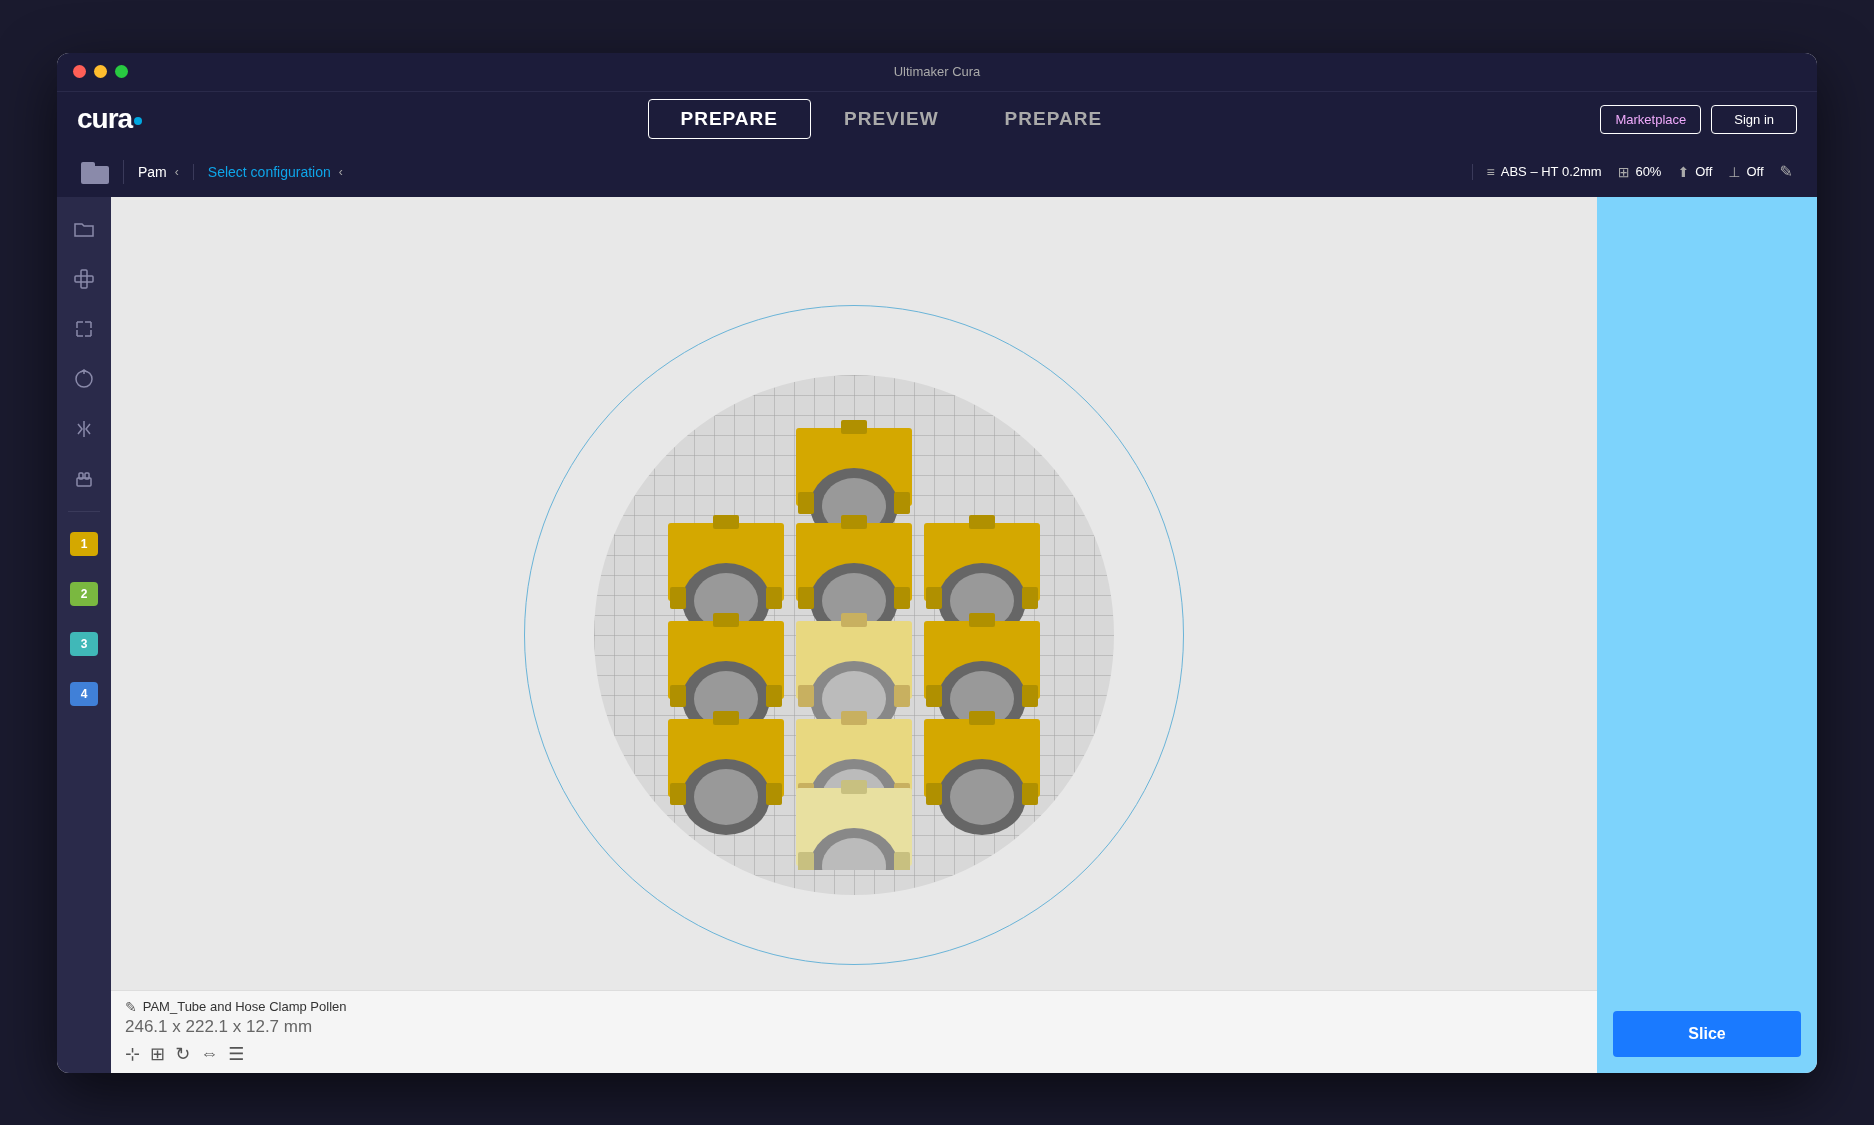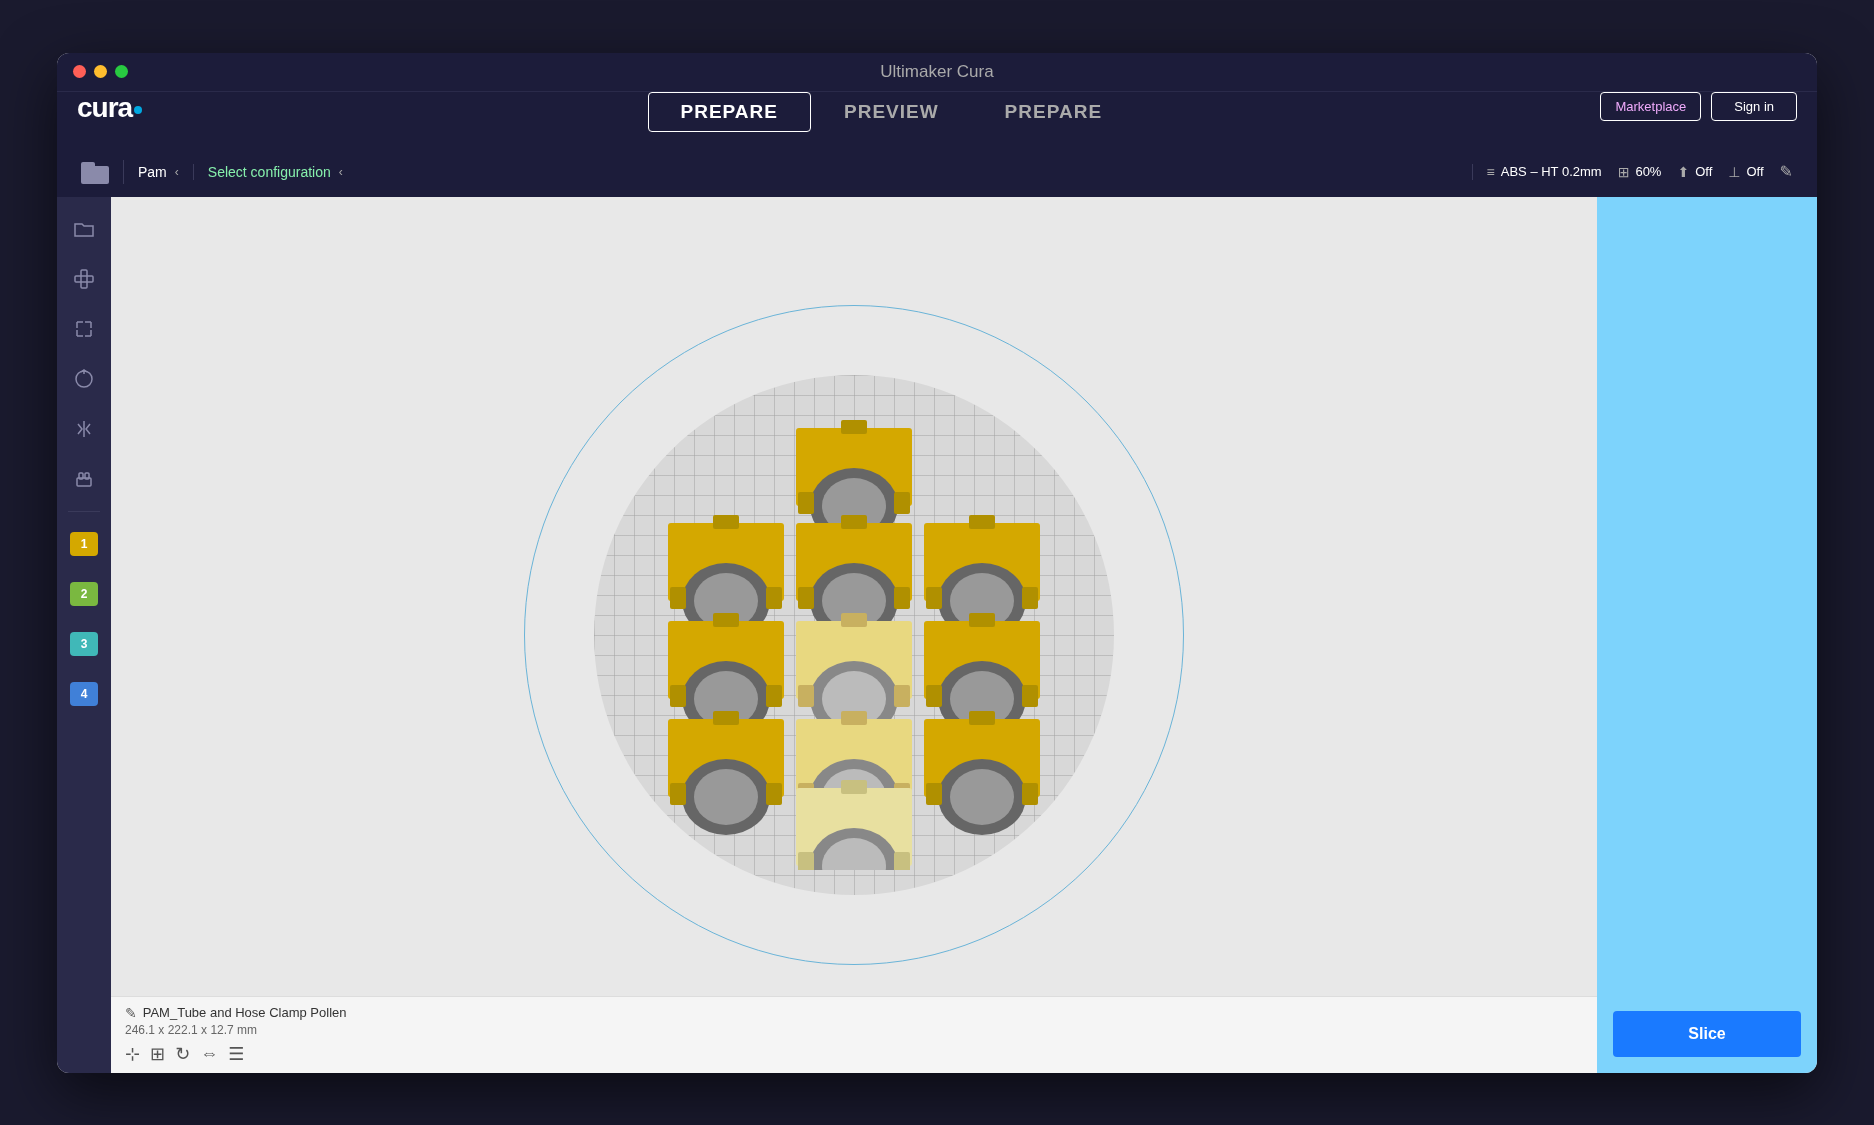--- a/index.html
+++ b/index.html
@@ -40,27 +40,27 @@
     .dot {
       width: 13px;
       height: 13px;
       border-radius: 50%;
     }
     .dot-red { background: #ff5f57; }
     .dot-yellow { background: #ffbd2e; }
     .dot-green { background: #28ca41; }
     .title-text {
       color: #aaa;
-      font-size: 17px;
+      font-size: 13px;
     }
     .toolbar {
       background: #1c1c3a;
       height: 56px;
       display: flex;
-      align-items: flex-start;
+      align-items: center;
       padding: 0 20px;
       flex-shrink: 0;
       border-top: 1px solid #2a2a4a;
       gap: 6px;
     }
     .logo {
       color: white;
       font-size: 28px;
       font-weight: 900;
       letter-spacing: -1px;
@@ -178,21 +178,21 @@
     }
     .subbar-config {
       display: flex;
       align-items: center;
       gap: 8px;
       padding: 0 14px;
       border-right: 1px solid #3a3a5a;
       flex: 1;
     }
     .subbar-config-text {
-      color: #86efac;
+      color: #0ea5e9;
       font-size: 14px;
     }
     .subbar-settings {
       display: flex;
       align-items: center;
       gap: 16px;
       padding: 0 14px;
     }
     .setting-item {
       display: flex;
@@ -312,21 +312,21 @@
     }
     .object-name {
       display: flex;
       align-items: center;
       gap: 6px;
       font-size: 13px;
       color: #333;
       margin-bottom: 2px;
     }
     .object-dims {
-      font-size: 12px;
+      font-size: 17px;
       color: #666;
       margin-bottom: 6px;
     }
     .transform-icons {
       display: flex;
       gap: 10px;
     }
     .transform-icon {
       color: #555;
       font-size: 18px;

